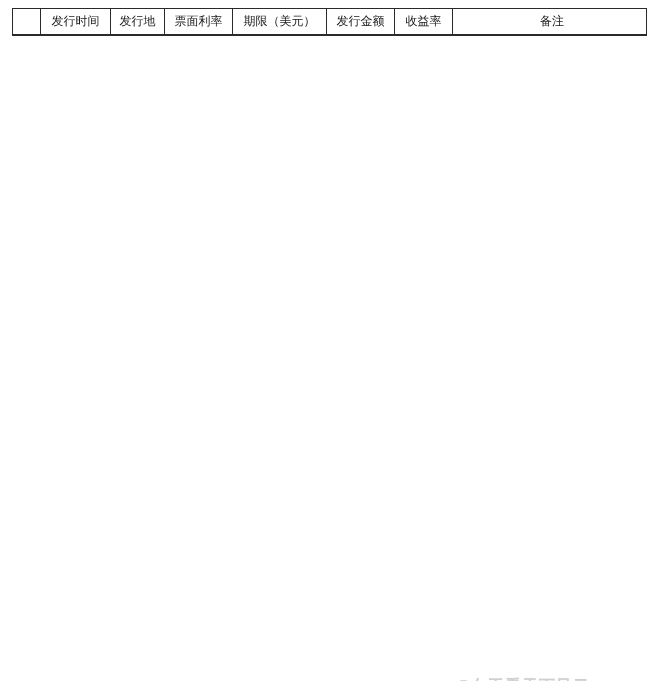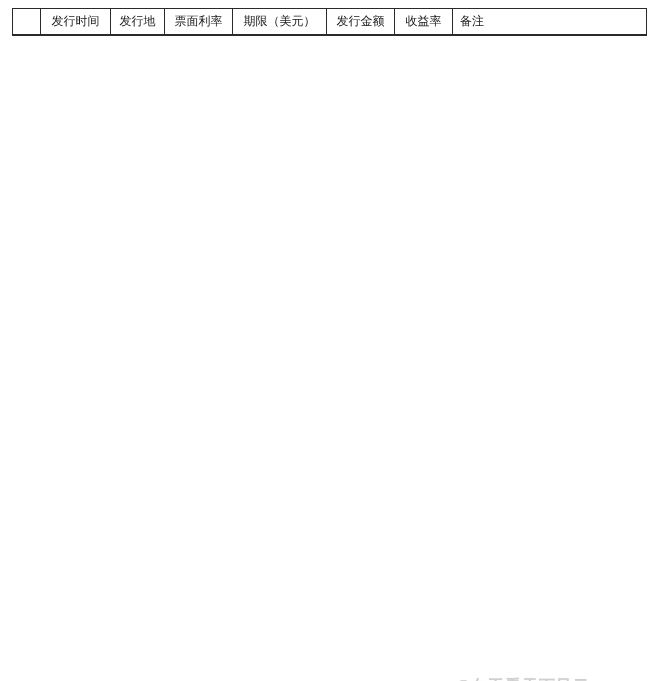--- a/index.html
+++ b/index.html
@@ -11,21 +11,21 @@
   .tbl-wrap{position:absolute;left:12px;top:8px;}
   table{border-collapse:collapse;table-layout:fixed;width:634px;border:1px solid #2a2a2a;border-bottom:2px solid #2a2a2a;}
   th,td{
     border:1px solid #2a2a2a;
     padding:0 2px;
     font-size:12px;font-weight:normal;
     text-align:center;vertical-align:middle;
     color:#1b1b1b;overflow:hidden;
   }
   thead tr{height:26px;}
-  th.left{text-align:left;padding-left:7px;}
+  th.left{text-align:center;padding-left:7px;}
   .wm-fragment{
     position:absolute;left:455px;top:676px;height:5px;width:190px;
     overflow:hidden;color:#cfcfcf;font-weight:bold;font-size:16px;
     letter-spacing:1px;white-space:nowrap;text-shadow:0 0 1px #e6e6e6;
     user-select:none;
   }
 </style>
 </head>
 <body>
 

